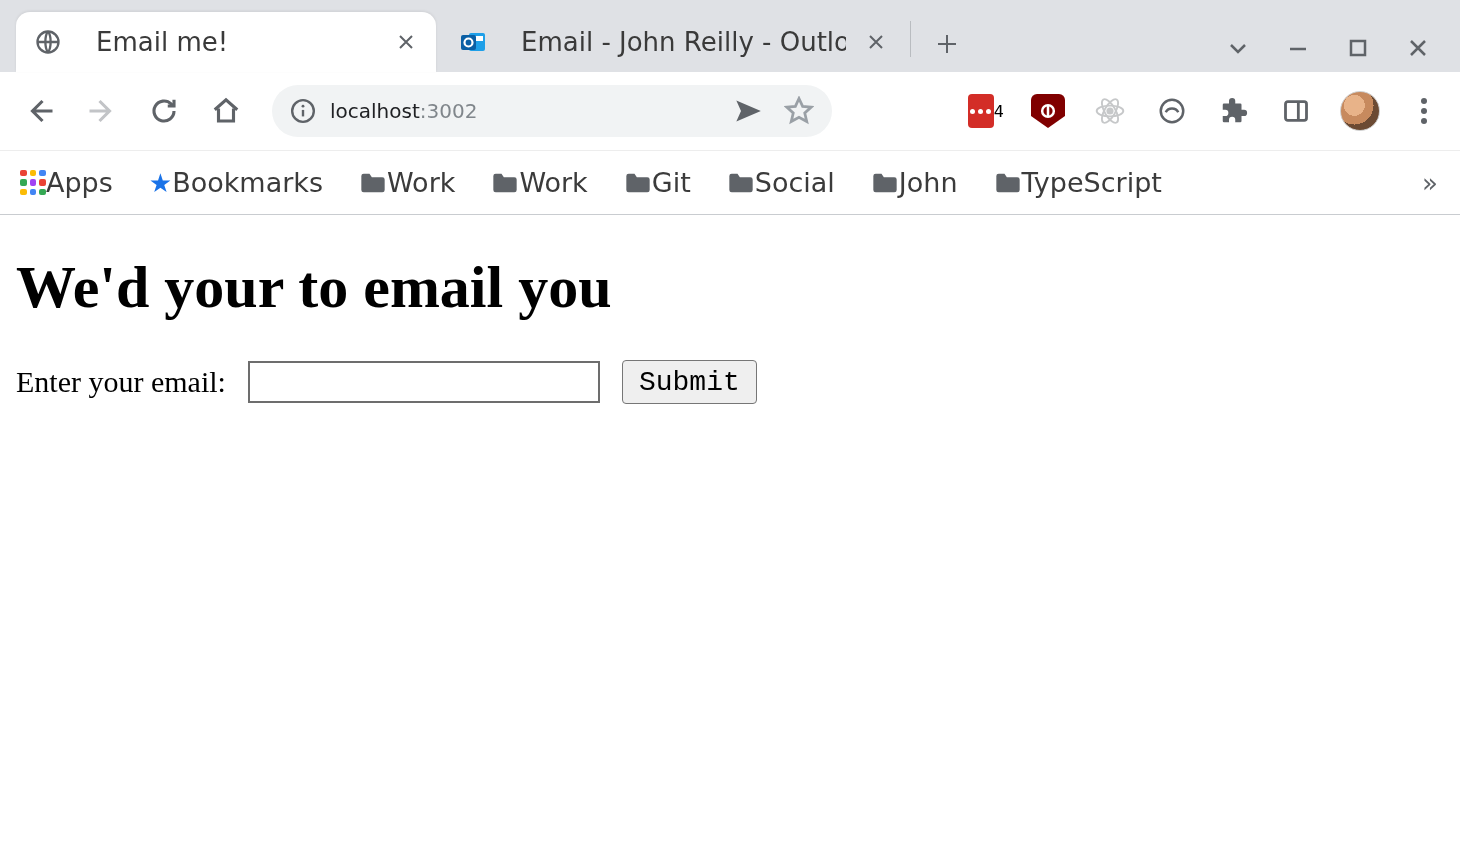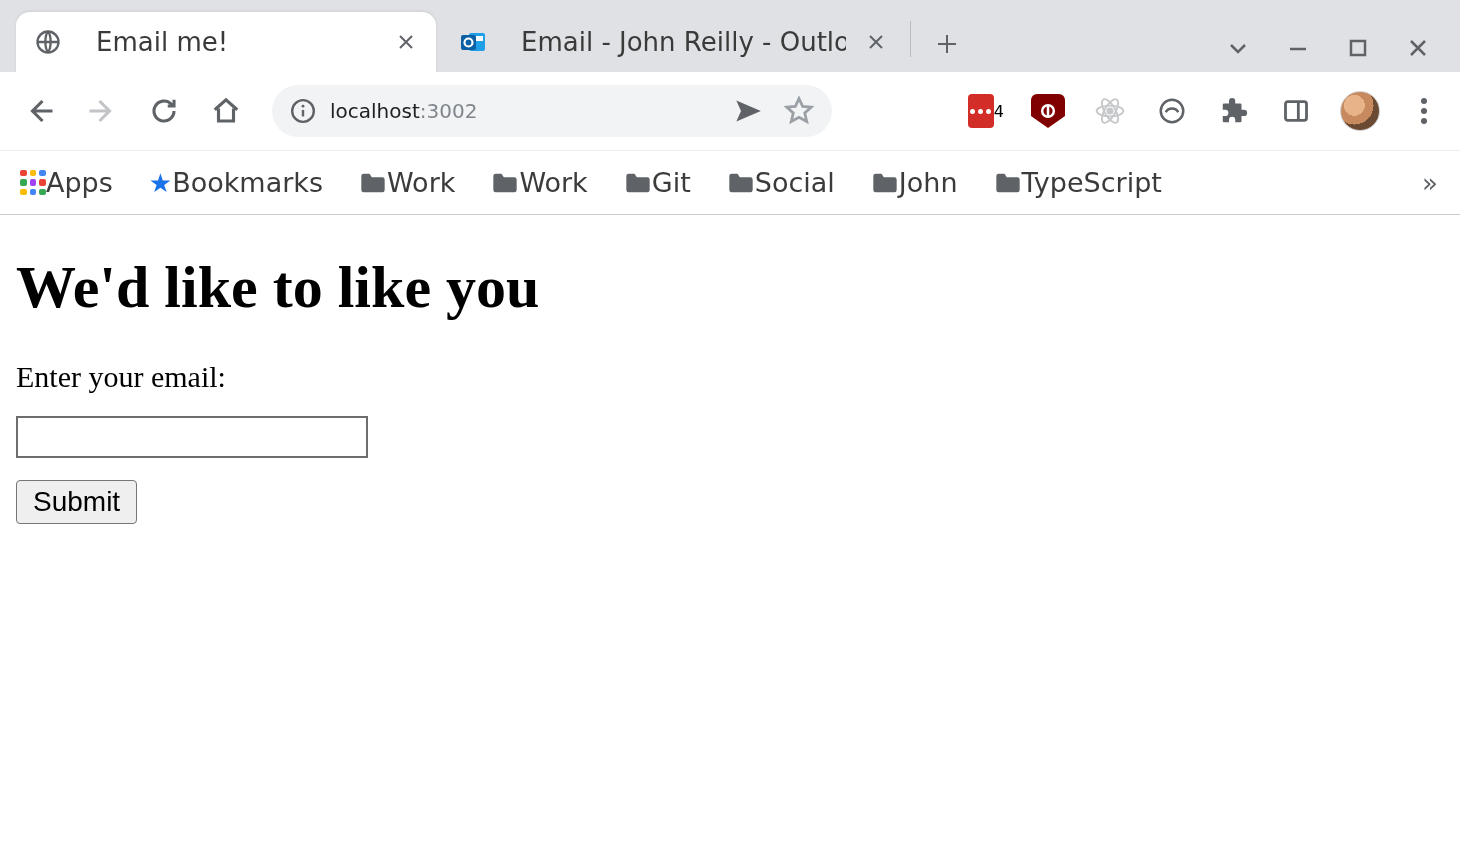--- a/index.html
+++ b/index.html
@@ -178,42 +178,41 @@
     font-family: "Times New Roman", Times, serif;
   }
   .page h1 {
     font-size:60px;
     font-weight:bold;
     margin:10px 0 38px 0;
   }
   .form-row {
     font-size:30px;
     display:flex;
-    align-items:flex-start;
+    align-items:center;
     gap:22px;
-    flex-direction:column;
   }
   .form-row label { font-family:"Times New Roman", Times, serif; }
   .form-row input[type=text]{
     font-size:26px;
     height:42px;
     width:352px;
     padding:2px 6px;
     border:2px solid #6d6d6d;
     background:#fff;
     font-family: Arial, sans-serif;
   }
   .form-row button{
     font-size:28px;
     height:44px;
     padding:2px 16px;
     background:#efefef;
     border:1px solid #767676;
     border-radius:4px;
-    font-family: Liberation Sans, sans-serif;
+    font-family: Liberation Mono, monospace;
     color:#000;
   }
 
   svg { display:block; }
 </style>
 </head>
 <body>
 
 <div class="chrome">
 
@@ -454,19 +453,19 @@
           </svg>
         </span>
       <span>TypeScript</span>
     </div>
 
     <span class="bm-overflow">»</span>
   </div>
 </div>
 
 <div class="page" style="position:relative">
-  <h1>We'd like to like you</h1>
+  <h1>We'd your to email you</h1>
   <div class="form-row">
     <label>Enter your email:</label>
     <input type="text" value="" style="">
     <button>Submit</button>
   </div>
 </div>
 
 </body></html>

